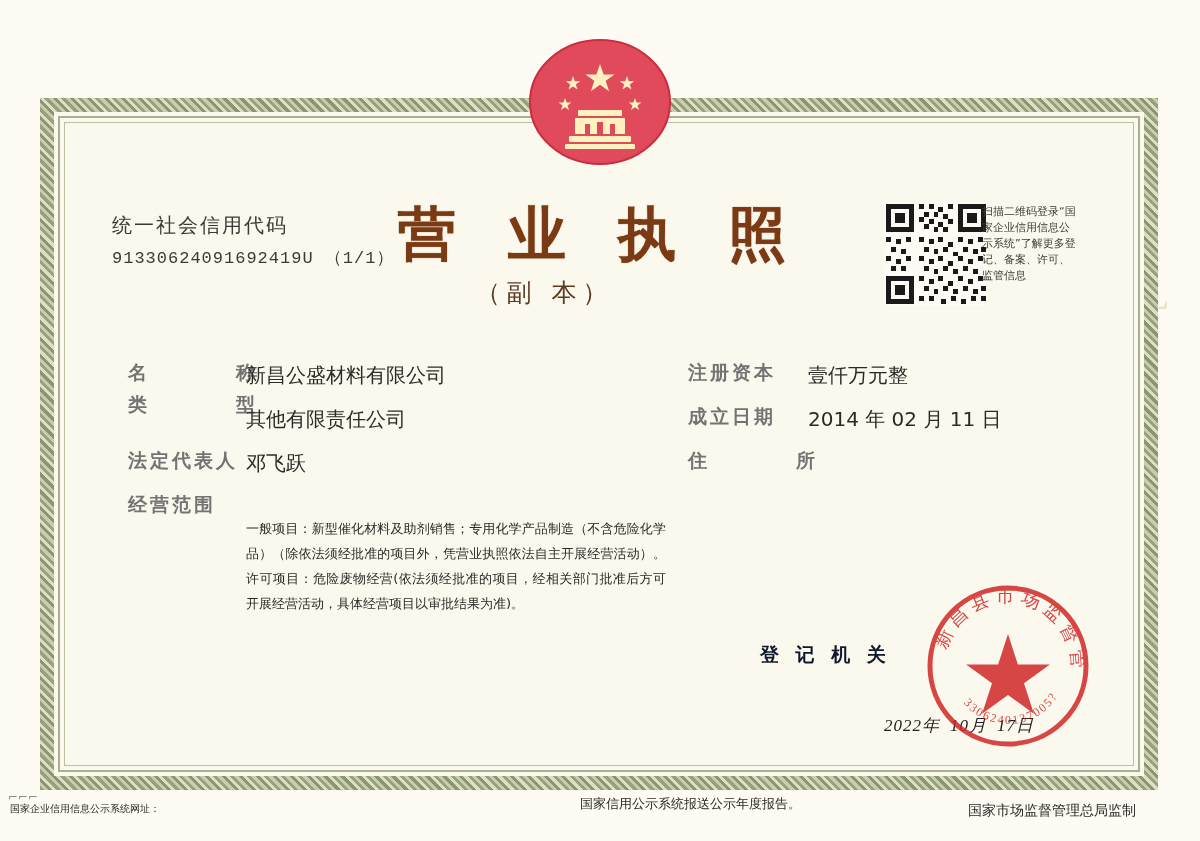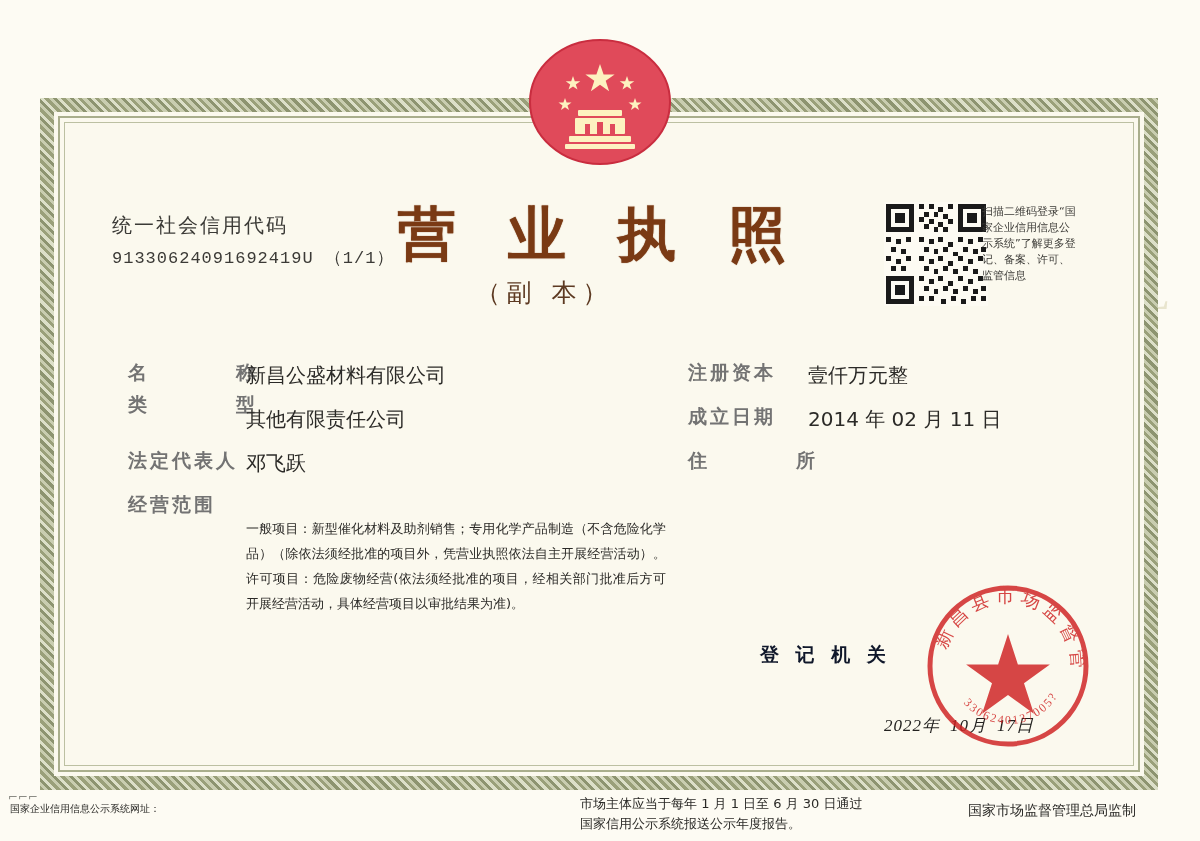--- a/index.html
+++ b/index.html
@@ -451,18 +451,17 @@
       </text>
       <text font-size="12" fill="#cf2020" font-family="Liberation Serif, serif" letter-spacing="2">
         <textPath href="#sealArcBottom" startOffset="22%">3306240137005?</textPath>
       </text>
     </svg>
   </div>
 
   <div class="edge-scribble">⌐⌐⌐</div>
   <div class="footer-left">国家企业信用信息公示系统网址：</div>
   <div class="footer-center">
-    <div>市场主体应当于每年 1 月 1 日至 6 月 30 日通过</div>
     <div>国家信用公示系统报送公示年度报告。</div>
   </div>
   <div class="footer-right">国家市场监督管理总局监制</div>
 
 </div>
 
 </body></html>

